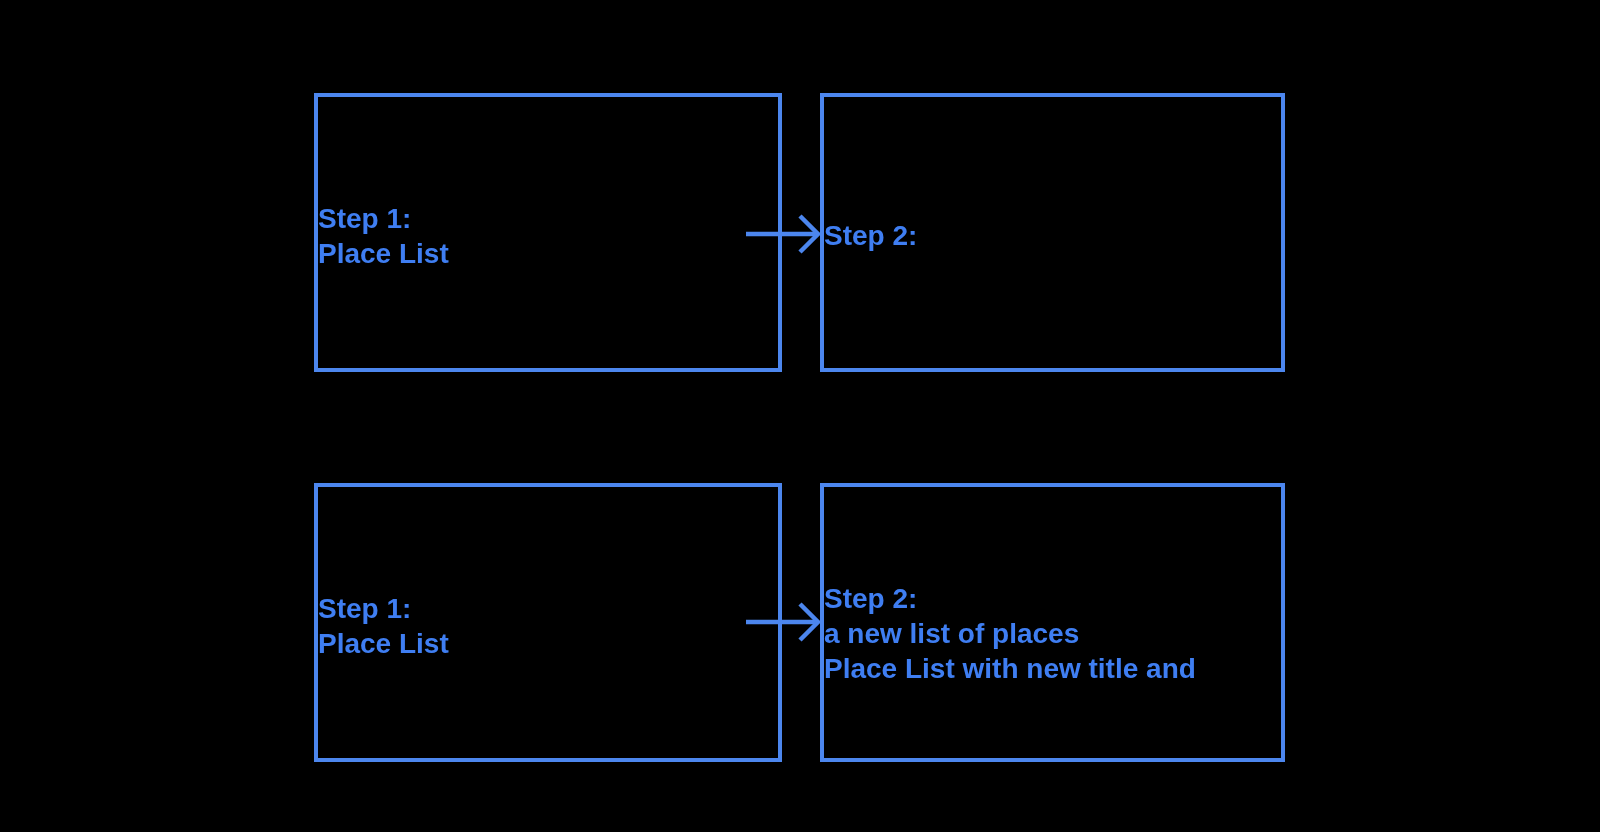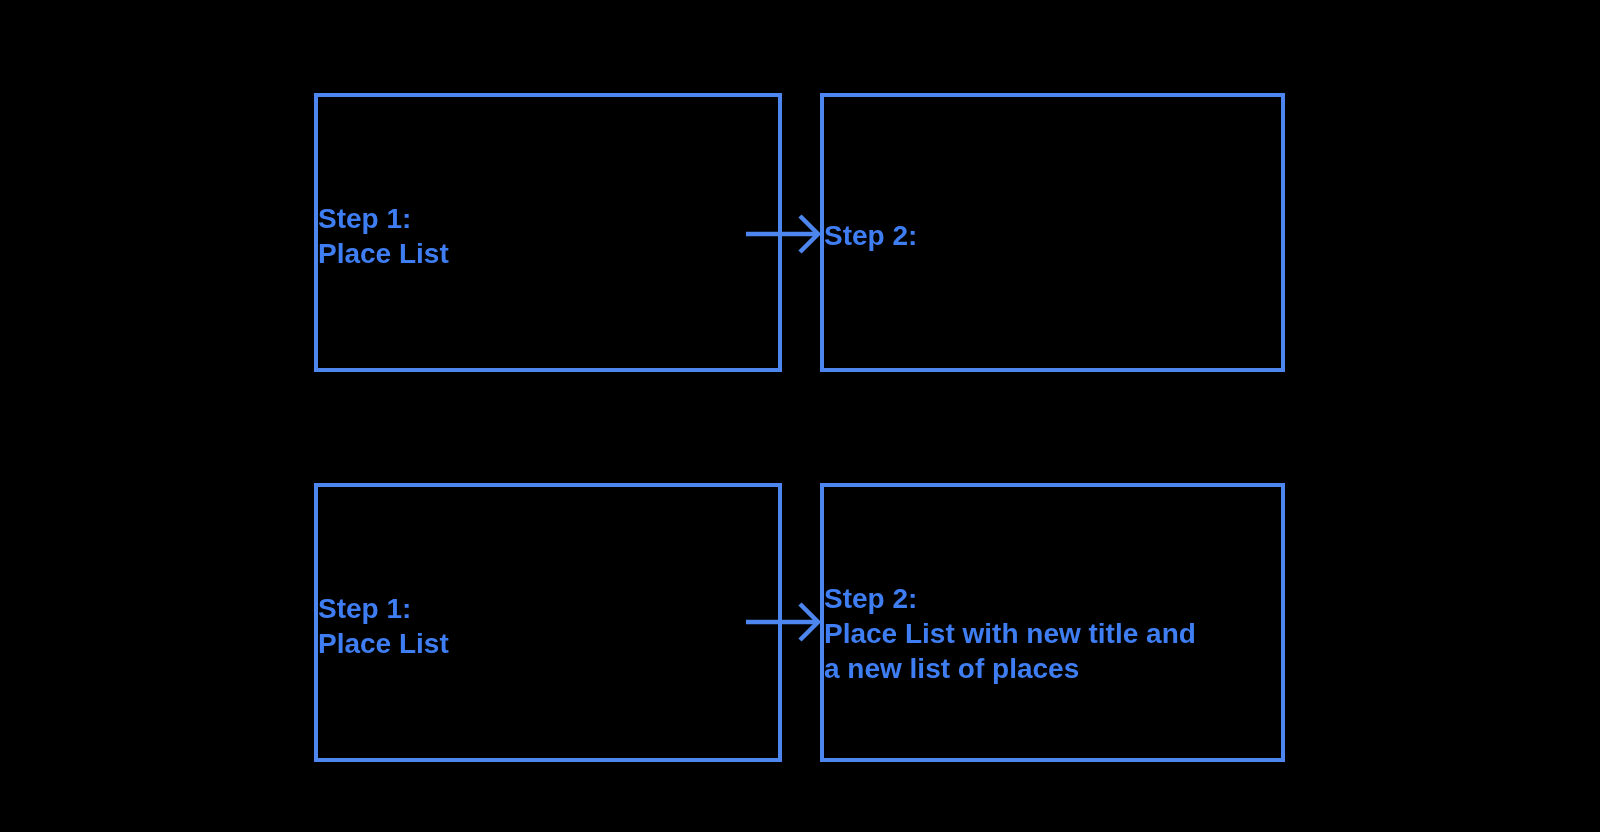--- a/index.html
+++ b/index.html
@@ -81,22 +81,22 @@
   <div class="node node-row2-left">
     <div class="node-text">
       <div>Step 1:</div>
       <div>Place List</div>
     </div>
   </div>
 
   <div class="node node-row2-right">
     <div class="node-text three-lines">
       <div>Step 2:</div>
+      <div>a new list of places</div>
       <div>Place List with new title and</div>
-      <div>a new list of places</div>
     </div>
   </div>
 
   <svg class="arrows-layer" width="1600" height="832" viewBox="0 0 1600 832" xmlns="http://www.w3.org/2000/svg">
     <g>
       <line x1="746" y1="234" x2="815" y2="234"></line>
       <polyline points="800,216 818,234 800,252"></polyline>
     </g>
     <g>
       <line x1="746" y1="622" x2="815" y2="622"></line>

